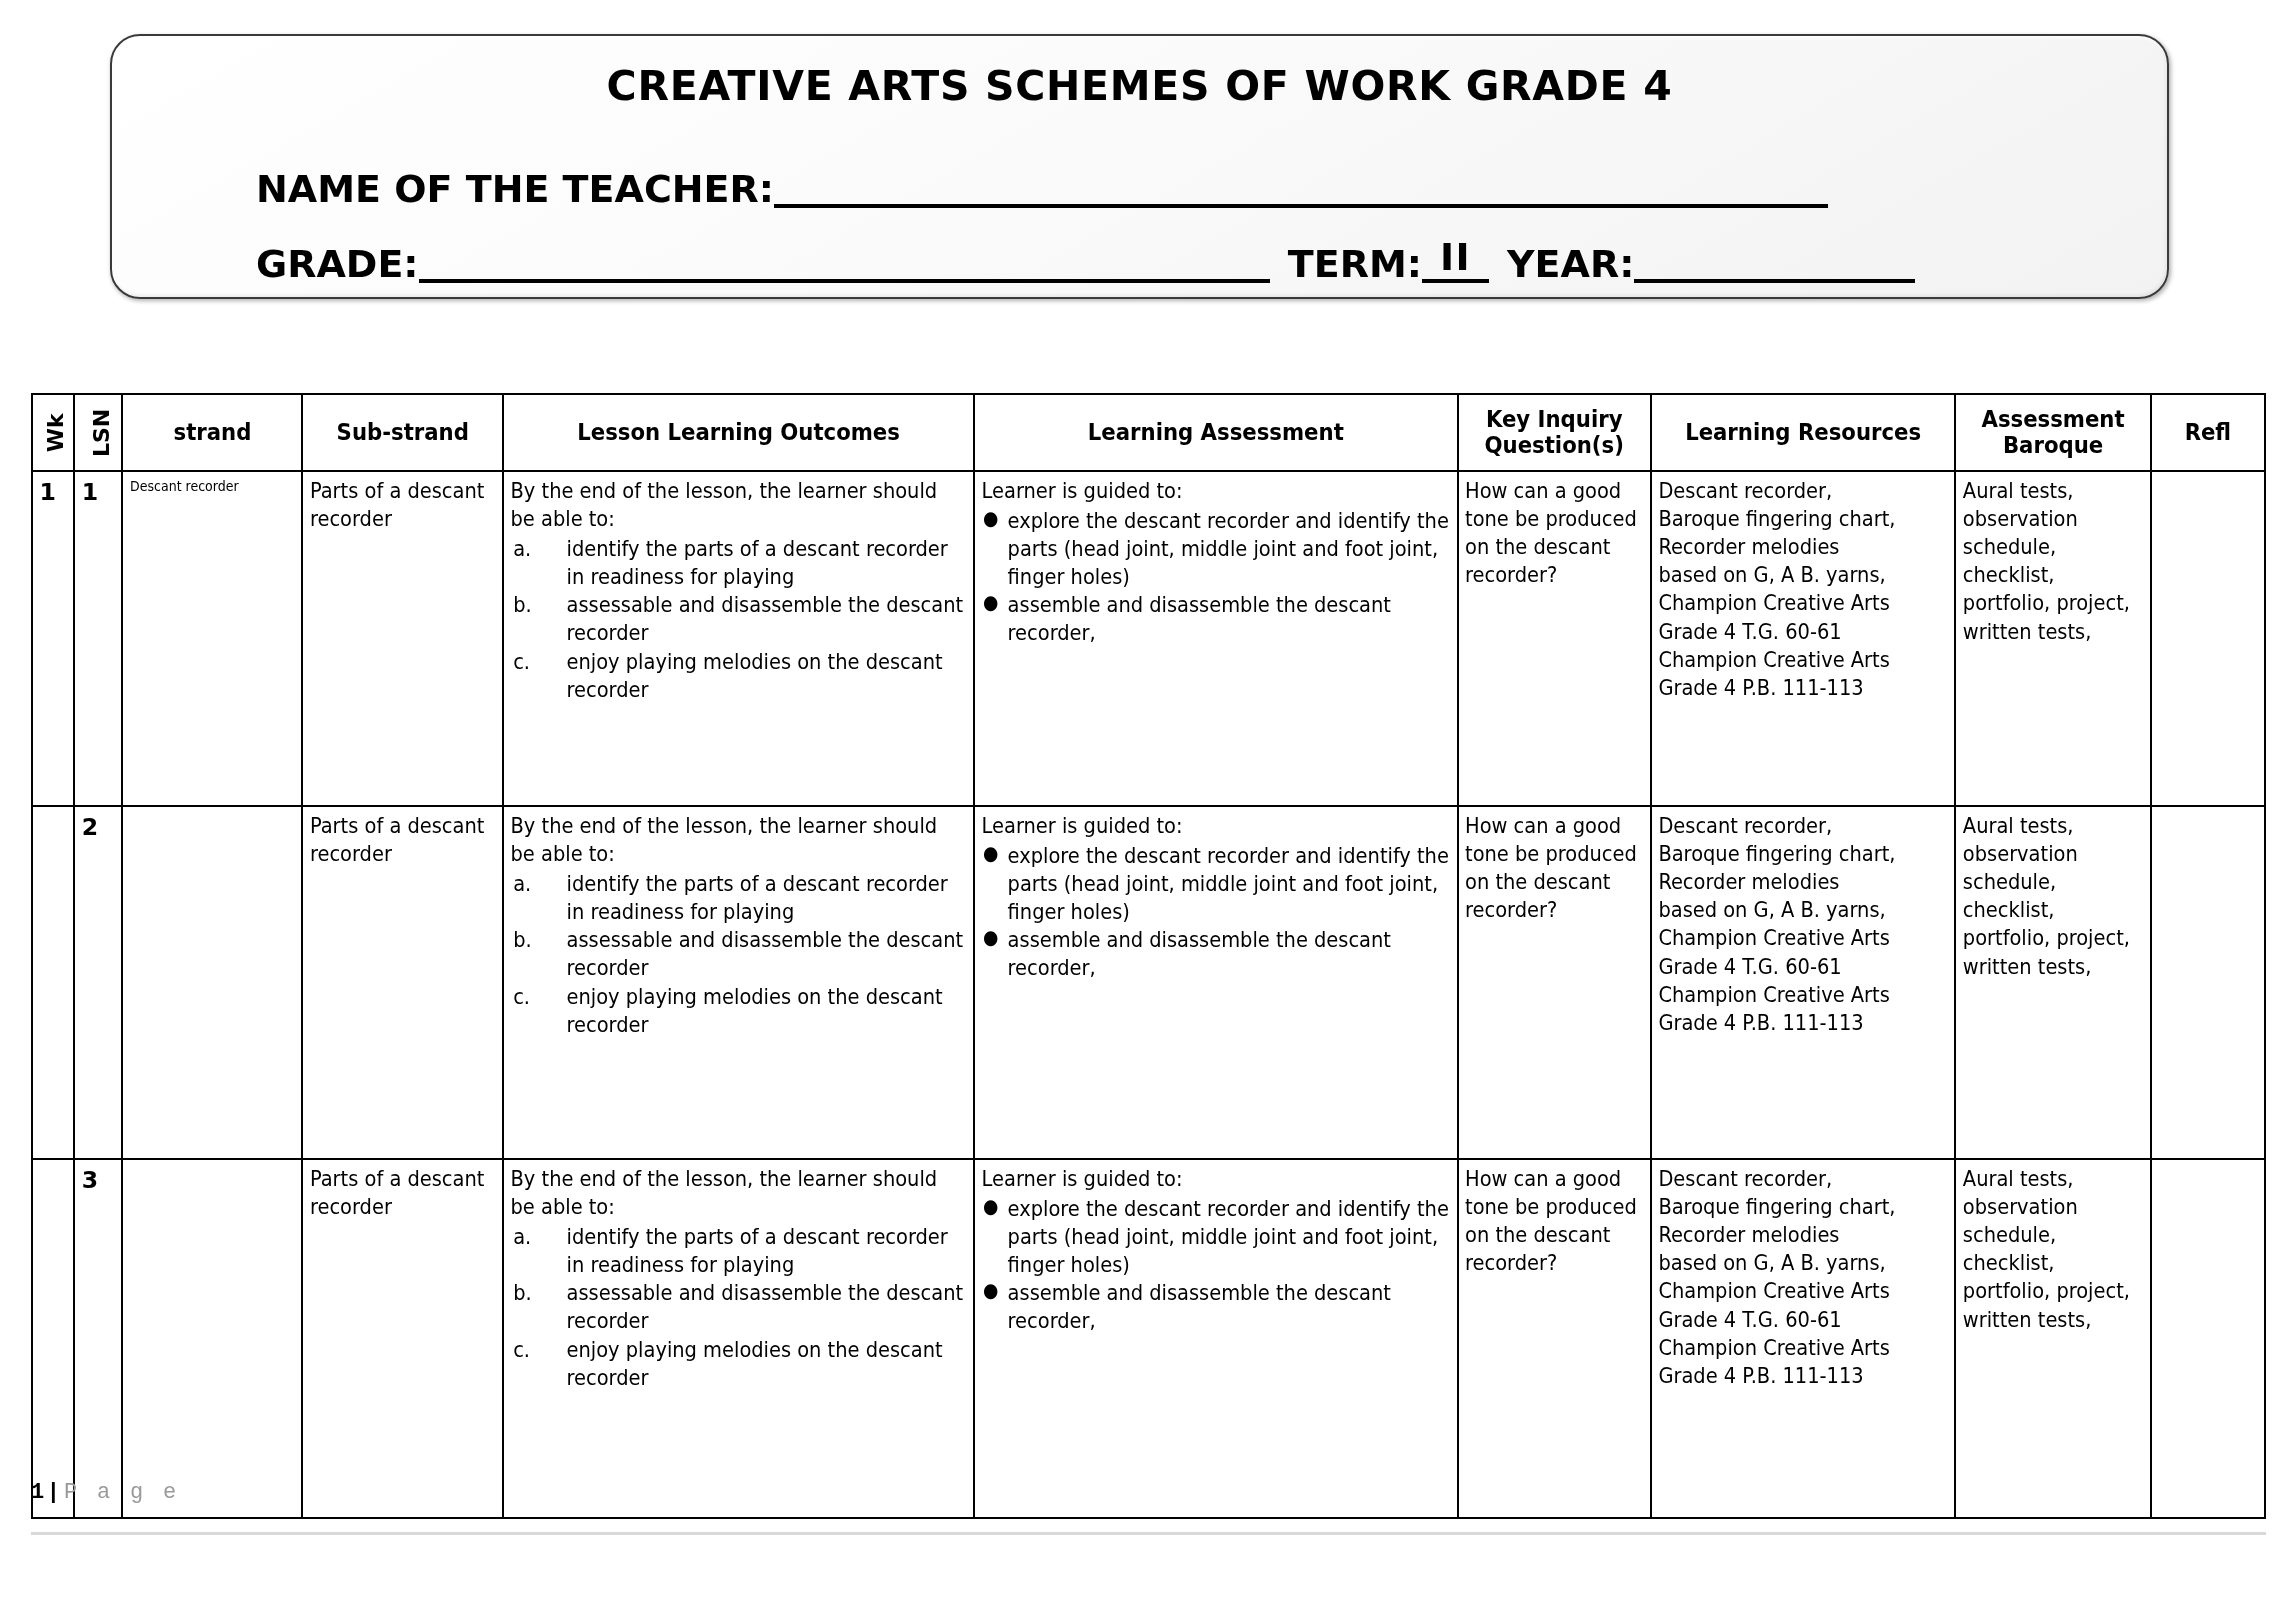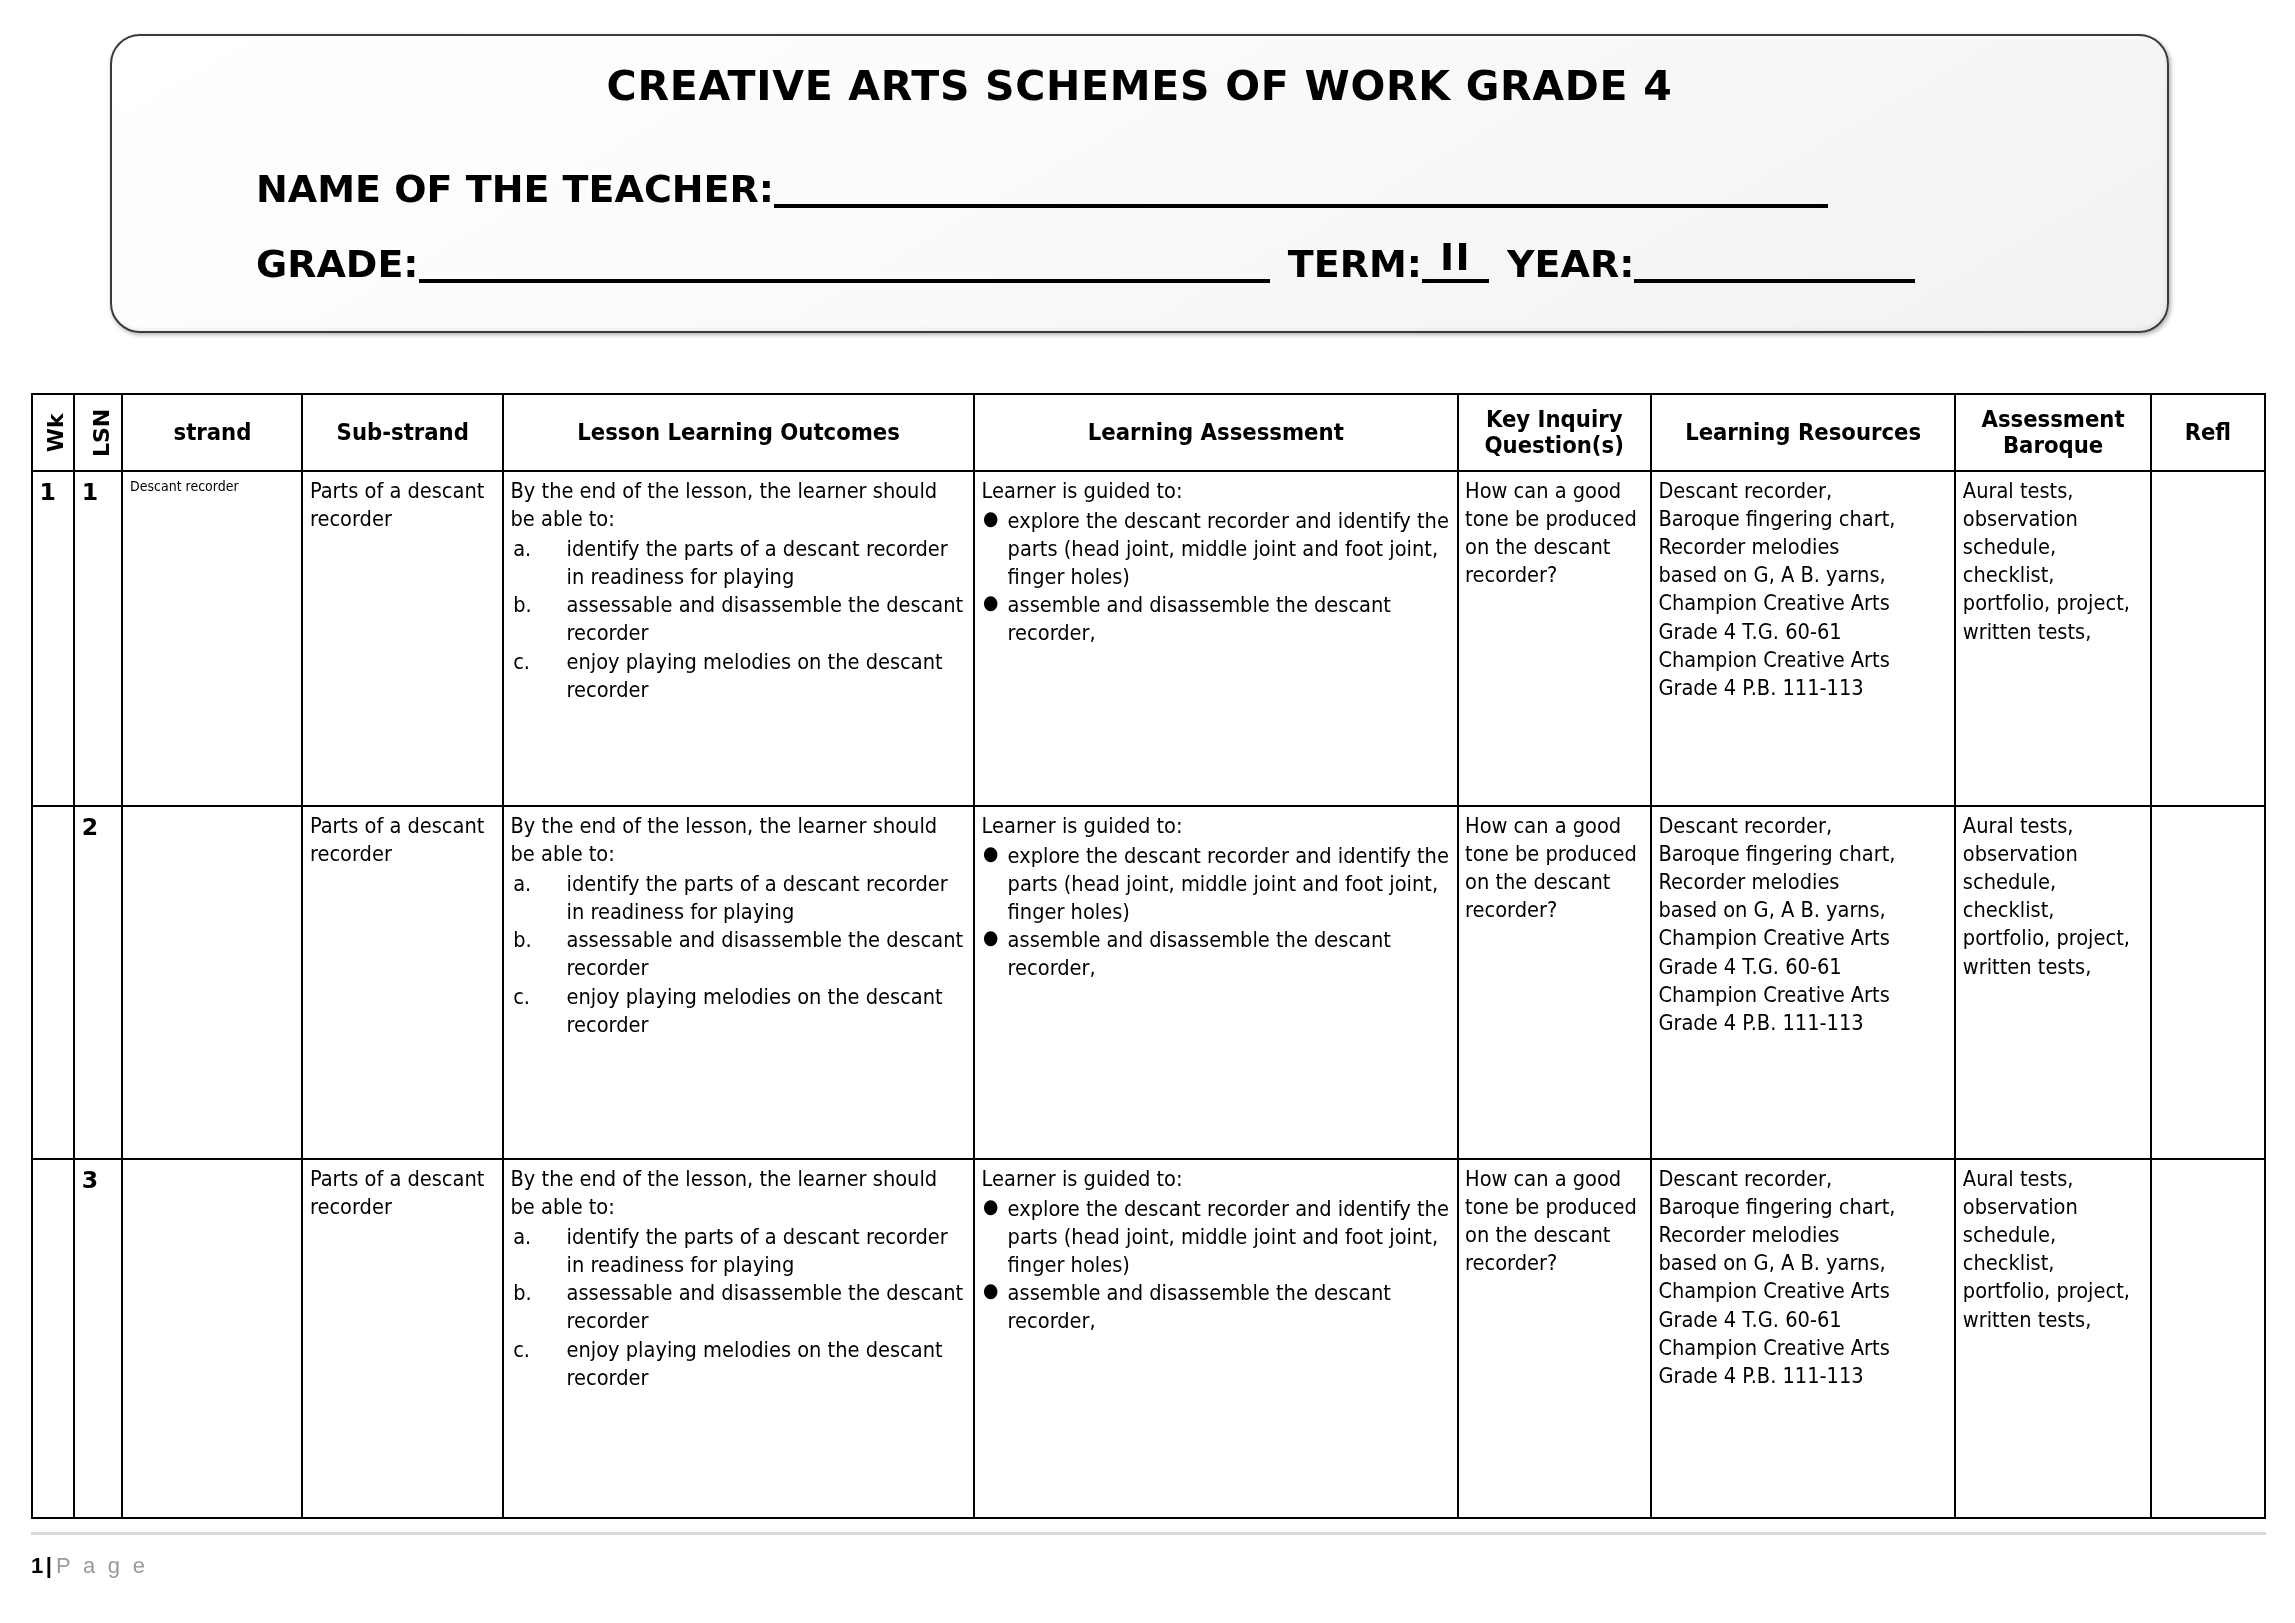--- a/index.html
+++ b/index.html
@@ -14,21 +14,21 @@
     position: relative;
     overflow: hidden;
   }
 
   
   .title-box {
     position: absolute;
     left: 110px;
     top: 34px;
     width: 2059px;
-    height: 299px;
+    height: 265px;
     border: 2.6px solid #3a3a3a;
     border-radius: 30px;
     background: linear-gradient(150deg, #ffffff 0%, #fbfbfb 40%, #f2f2f2 100%);
     box-shadow: 1.3px 2px 4.6px rgba(0,0,0,0.30),
                 inset 1.3px 2px 3.3px rgba(255,255,255,0.95),
                 inset -1.3px -2px 3.9px rgba(0,0,0,0.07);
     box-sizing: border-box;
   }
 
   .doc-title {
@@ -174,23 +174,23 @@
     left: 1.3px;
     top: -0.7px;
     font-size: 19.6px;
   }
   .res-line { display: block; }
 
   
   .footer {
     position: absolute;
     left: 31px;
-    top: 1553px;
+    top: 1480px;
     font-size: 22px;
-    font-family: Liberation Sans, sans-serif;
+    font-family: Liberation Mono, monospace;
     color: #9a9a9a;
     letter-spacing: 3.3px;
   }
   .footer .pg {
     color: #000;
     font-weight: bold;
     letter-spacing: 0;
   }
   .footer .bar {
     color: #000;

